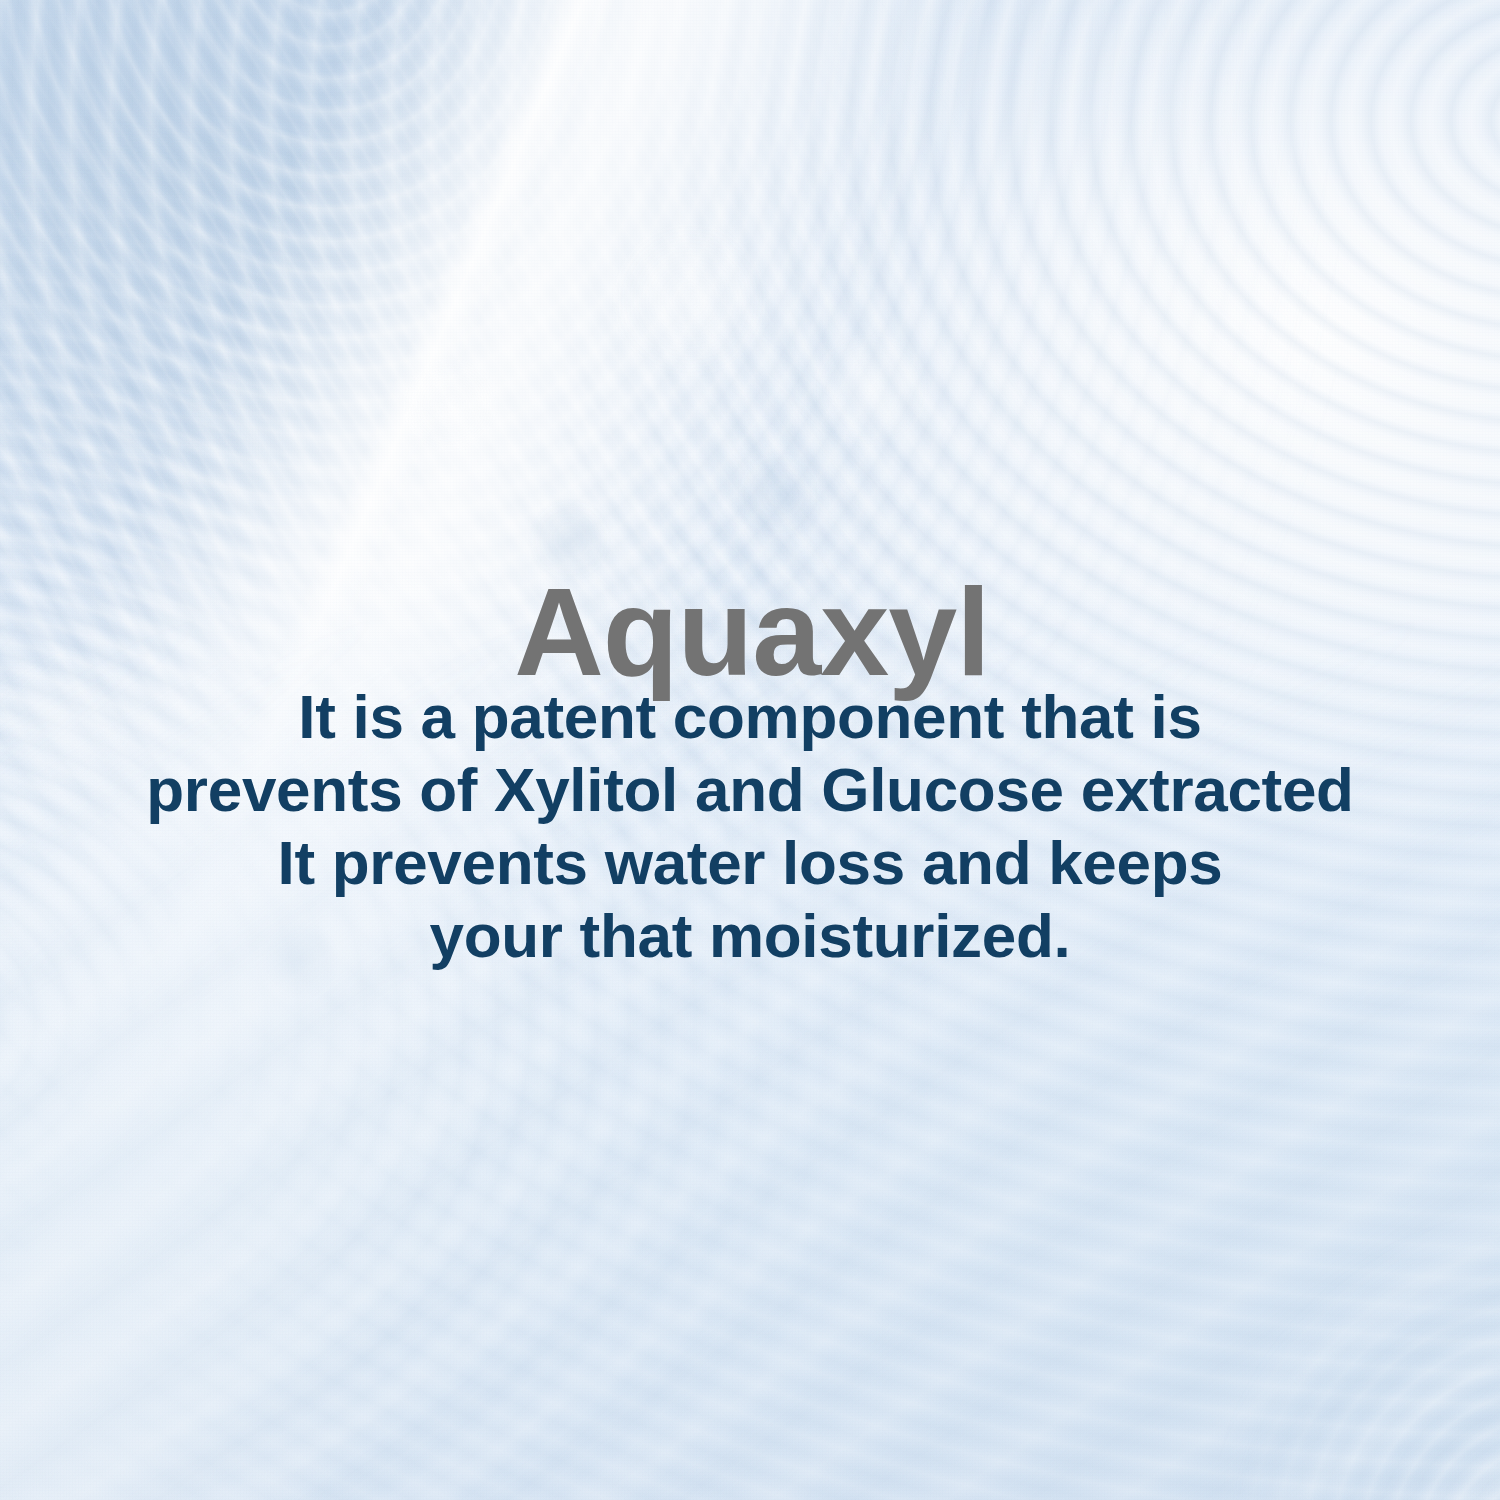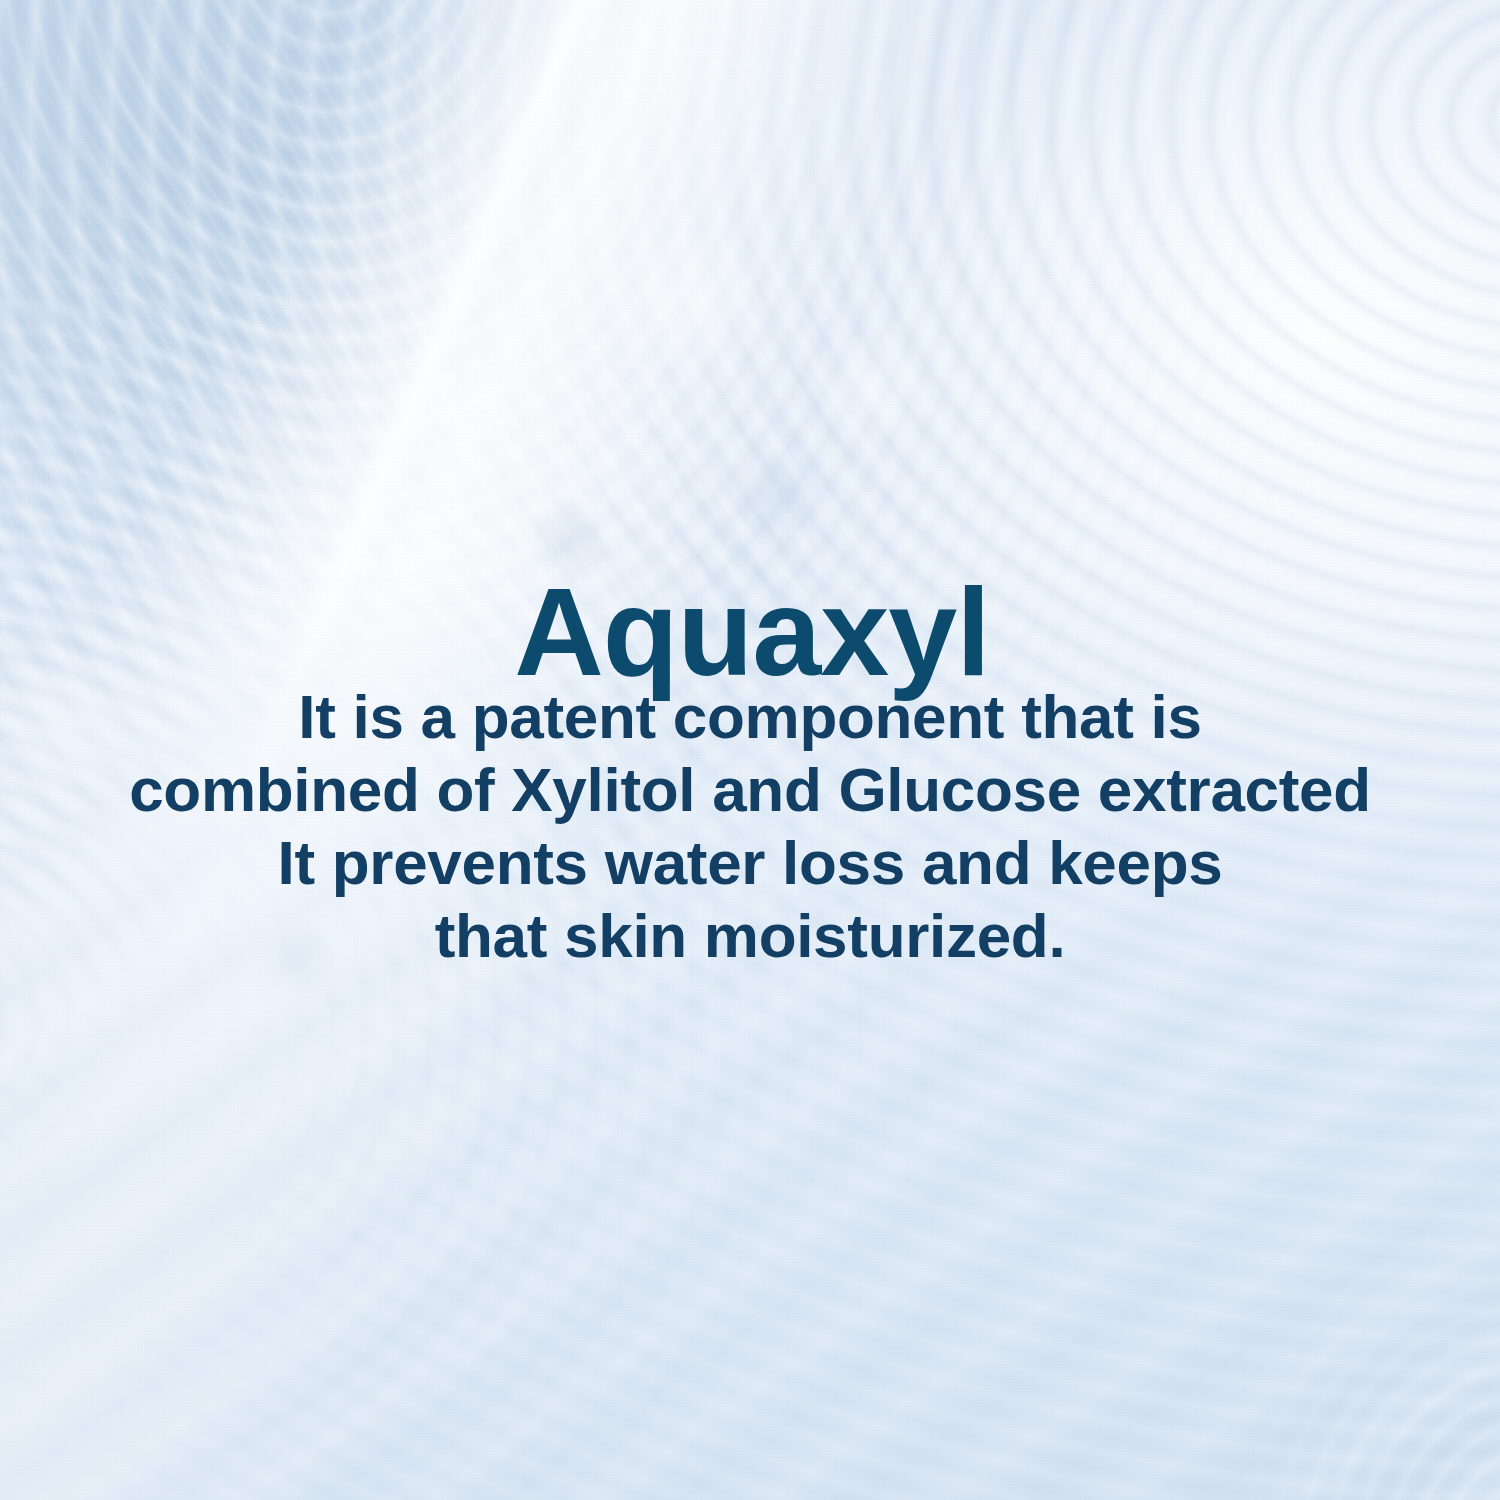--- a/index.html
+++ b/index.html
@@ -217,21 +217,21 @@
 
   #headline {
     position: absolute;
     left: 4px;
     right: 0;
     top: 487px;
     font-size: 124px;
     font-weight: 700;
     letter-spacing: -1px;
     line-height: 1.0;
-    color: #0c4a6e;
+    color: #737373;
     white-space: nowrap;
   }
 
   #body-copy {
     position: absolute;
     left: 0;
     right: 0;
     top: 680px;
     font-size: 62px;
     font-weight: 700;
@@ -263,20 +263,20 @@
   <div class="bg-layer" id="bg-lowstreaks"></div>
   <div class="bg-layer" id="bg-corner-rings"></div>
   <div class="bg-layer" id="bg-grain"></div>
 
   <div id="content">
 
     <h1 id="headline">Aquaxyl</h1>
 
     <div id="body-copy">
       <span class="line">It is a patent component that is</span>
-      <span class="line">combined of Xylitol and Glucose extracted</span>
+      <span class="line">prevents of Xylitol and Glucose extracted</span>
       <span class="line">It prevents water loss and keeps</span>
-      <span class="line">that skin moisturized.</span>
+      <span class="line">your that moisturized.</span>
     </div>
 
   </div>
 
 </div>
 
 </body></html>

